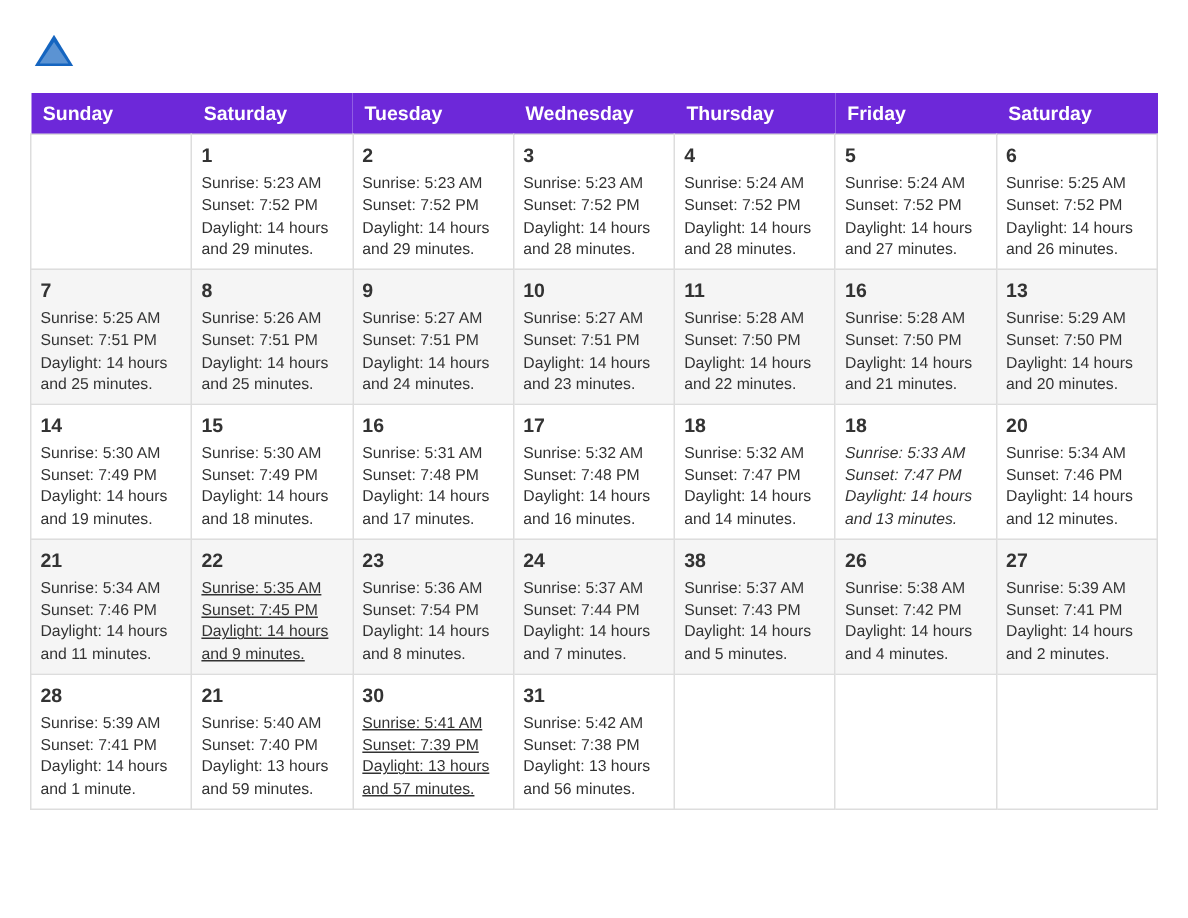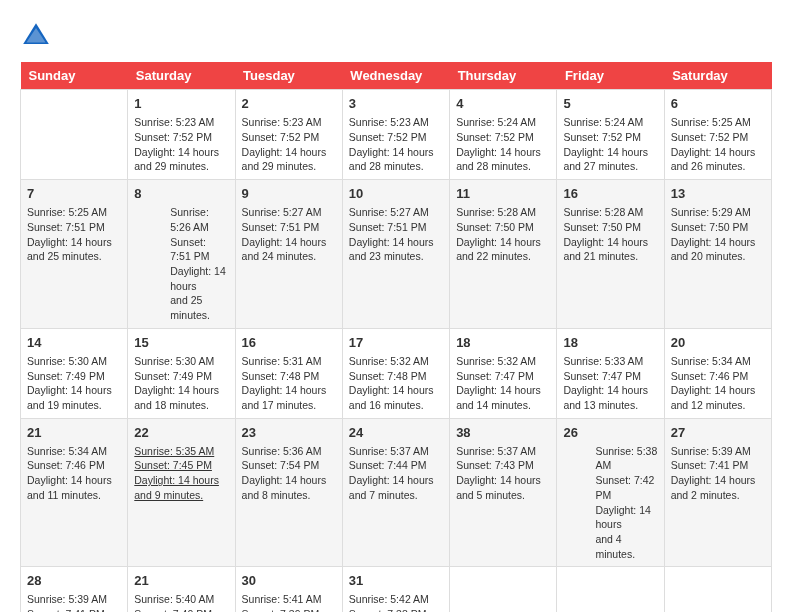--- a/index.html
+++ b/index.html
@@ -42,21 +42,21 @@
     .subtitle {
       font-size: 16px;
       color: #555;
     }
     table {
       width: 100%;
       border-collapse: collapse;
       font-size: 11px;
     }
     thead tr th {
-      background-color: #ef4444;
+      background-color: #6d28d9;
       color: #fff;
       text-align: left;
       padding: 6px 8px;
       font-size: 13px;
       font-weight: bold;
     }
     tbody tr td {
       border: 1px solid #ddd;
       vertical-align: top;
       padding: 5px 6px;
@@ -166,21 +166,21 @@
       <tr>
         <td>
           <span class="day-number">7</span>
           <div class="day-info" style="white-space: pre-line;">Sunrise: 5:25 AM
 Sunset: 7:51 PM
 Daylight: 14 hours
 and 25 minutes.</div>
         </td>
         <td>
           <span class="day-number">8</span>
-          <div class="day-info" style="white-space: pre-line; margin-left: 36px;">Sunrise: 5:26 AM
+          <div class="day-info" style="white-space: pre-line;">Sunrise: 5:26 AM
 Sunset: 7:51 PM
 Daylight: 14 hours
 and 25 minutes.</div>
         </td>
         <td>
           <span class="day-number">9</span>
           <div class="day-info" style="white-space: pre-line;">Sunrise: 5:27 AM
 Sunset: 7:51 PM
 Daylight: 14 hours
 and 24 minutes.</div>
@@ -245,21 +245,21 @@
         </td>
         <td>
           <span class="day-number">18</span>
           <div class="day-info" style="white-space: pre-line;">Sunrise: 5:32 AM
 Sunset: 7:47 PM
 Daylight: 14 hours
 and 14 minutes.</div>
         </td>
         <td>
           <span class="day-number">18</span>
-          <div class="day-info" style="white-space: pre-line;">Sunrise: 5:33 AM
+          <div class="day-info" style="white-space: pre-line; font-style: italic;">Sunrise: 5:33 AM
 Sunset: 7:47 PM
 Daylight: 14 hours
 and 13 minutes.</div>
         </td>
         <td>
           <span class="day-number">20</span>
           <div class="day-info" style="white-space: pre-line;">Sunrise: 5:34 AM
 Sunset: 7:46 PM
 Daylight: 14 hours
 and 12 minutes.</div>
@@ -296,21 +296,21 @@
         </td>
         <td>
           <span class="day-number">38</span>
           <div class="day-info" style="white-space: pre-line;">Sunrise: 5:37 AM
 Sunset: 7:43 PM
 Daylight: 14 hours
 and 5 minutes.</div>
         </td>
         <td>
           <span class="day-number">26</span>
-          <div class="day-info" style="white-space: pre-line; margin-left: 32px;">Sunrise: 5:38 AM
+          <div class="day-info" style="white-space: pre-line;">Sunrise: 5:38 AM
 Sunset: 7:42 PM
 Daylight: 14 hours
 and 4 minutes.</div>
         </td>
         <td>
           <span class="day-number">27</span>
           <div class="day-info" style="white-space: pre-line;">Sunrise: 5:39 AM
 Sunset: 7:41 PM
 Daylight: 14 hours
 and 2 minutes.</div>
@@ -326,21 +326,21 @@
         </td>
         <td>
           <span class="day-number">21</span>
           <div class="day-info" style="white-space: pre-line;">Sunrise: 5:40 AM
 Sunset: 7:40 PM
 Daylight: 13 hours
 and 59 minutes.</div>
         </td>
         <td>
           <span class="day-number">30</span>
-          <div class="day-info" style="white-space: pre-line;">Sunrise: 5:41 AM
+          <div class="day-info" style="white-space: pre-line; text-decoration: underline;">Sunrise: 5:41 AM
 Sunset: 7:39 PM
 Daylight: 13 hours
 and 57 minutes.</div>
         </td>
         <td>
           <span class="day-number">31</span>
           <div class="day-info" style="white-space: pre-line;">Sunrise: 5:42 AM
 Sunset: 7:38 PM
 Daylight: 13 hours
 and 56 minutes.</div>

